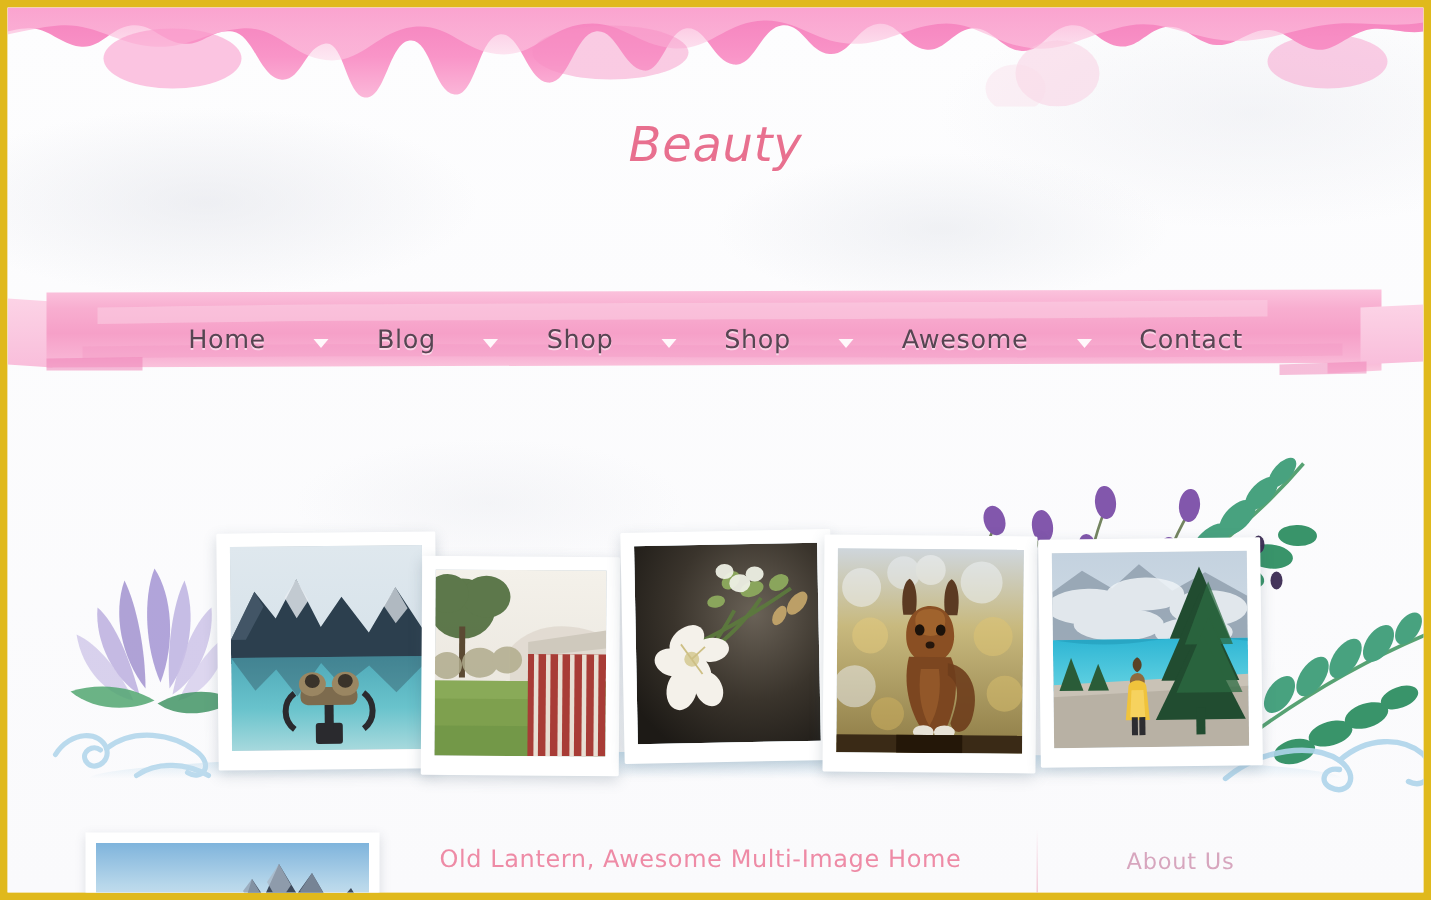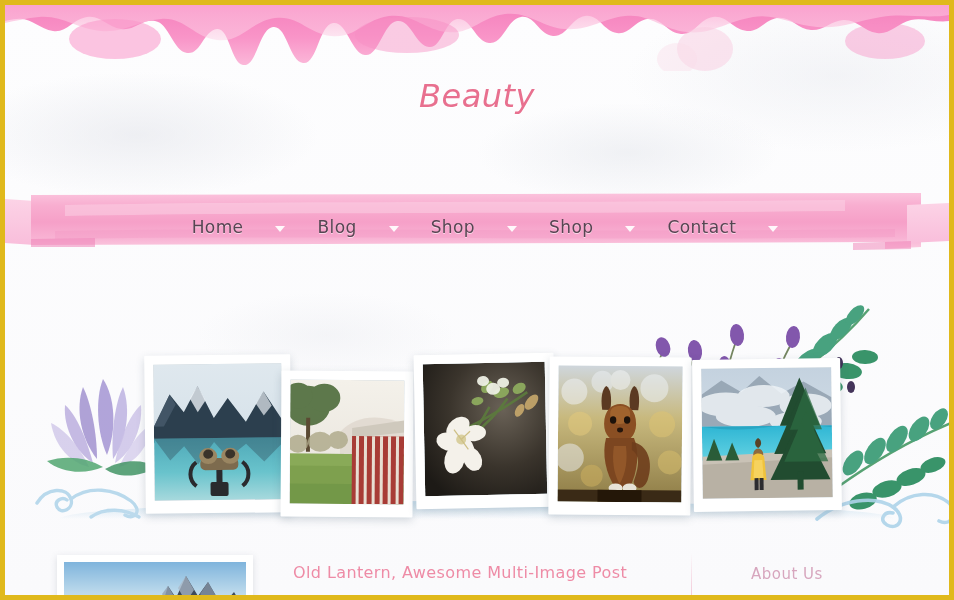--- a/index.html
+++ b/index.html
@@ -214,22 +214,23 @@
 
     <nav id="main-nav">
       <a class="nav-item">Home</a>
       <span class="nav-sep"></span>
       <a class="nav-item">Blog</a>
       <span class="nav-sep"></span>
       <a class="nav-item">Shop</a>
       <span class="nav-sep"></span>
       <a class="nav-item">Shop</a>
       <span class="nav-sep"></span>
+      <a class="nav-item">Awesome</a>
+      <span class="nav-sep"></span>
       <a class="nav-item">Contact</a>
-      <span class="nav-sep"></span>
     </nav>
   </div>
 
   <div class="deco" id="deco-lotus">
     <svg viewBox="0 0 140 170" xmlns="http://www.w3.org/2000/svg">
       <g opacity=".9">
         <path d="M72,22 C84,40 86,72 76,98 C66,76 64,42 72,22 Z" fill="#9a89cf" opacity=".85"></path>
         <path d="M92,30 C100,52 96,82 82,102 C80,76 84,46 92,30 Z" fill="#b2a5dc" opacity=".8"></path>
         <path d="M52,30 C44,52 50,82 66,102 C66,76 60,46 52,30 Z" fill="#8f7cc6" opacity=".78"></path>
         <path d="M110,48 C112,72 100,96 84,106 C88,84 98,58 110,48 Z" fill="#c4b9e4" opacity=".8"></path>
@@ -569,19 +570,19 @@
           <rect width="182" height="50" fill="url(#ptsky)"></rect>
           <path d="M96,50 L104,24 L112,36 L122,14 L134,34 L144,20 L158,44 L170,30 L182,50 Z" fill="#3e4a5c"></path>
           <path d="M104,24 L110,34 L104,42 L98,32 Z" fill="#93a2b4" opacity=".8"></path>
           <path d="M122,14 L130,28 L122,40 L114,26 Z" fill="#aab7c6" opacity=".75"></path>
           <path d="M144,20 L152,34 L144,44 L136,32 Z" fill="#8e9dae" opacity=".7"></path>
           <path d="M88,50 L98,38 L106,50 Z" fill="#55627a" opacity=".85"></path>
         </svg>
       </div>
     </div>
 
-    <div id="post-title">Old Lantern, Awesome Multi-Image Post</div>
+    <div id="post-title">Old Lantern, Awesome Multi-Image Home</div>
 
     <div id="sidebar-divider"></div>
     <div id="sidebar-heading">About Us</div>
   </div>
 
 </div>
 
 </body></html>

